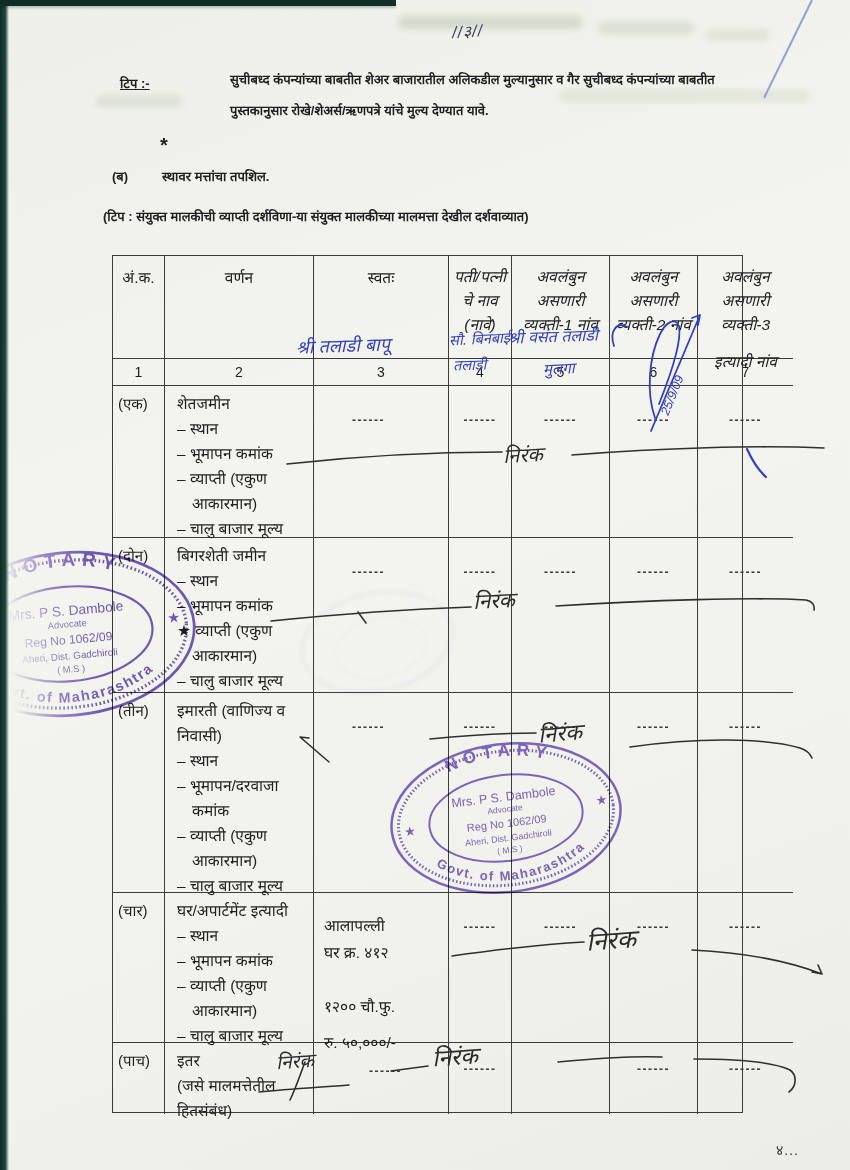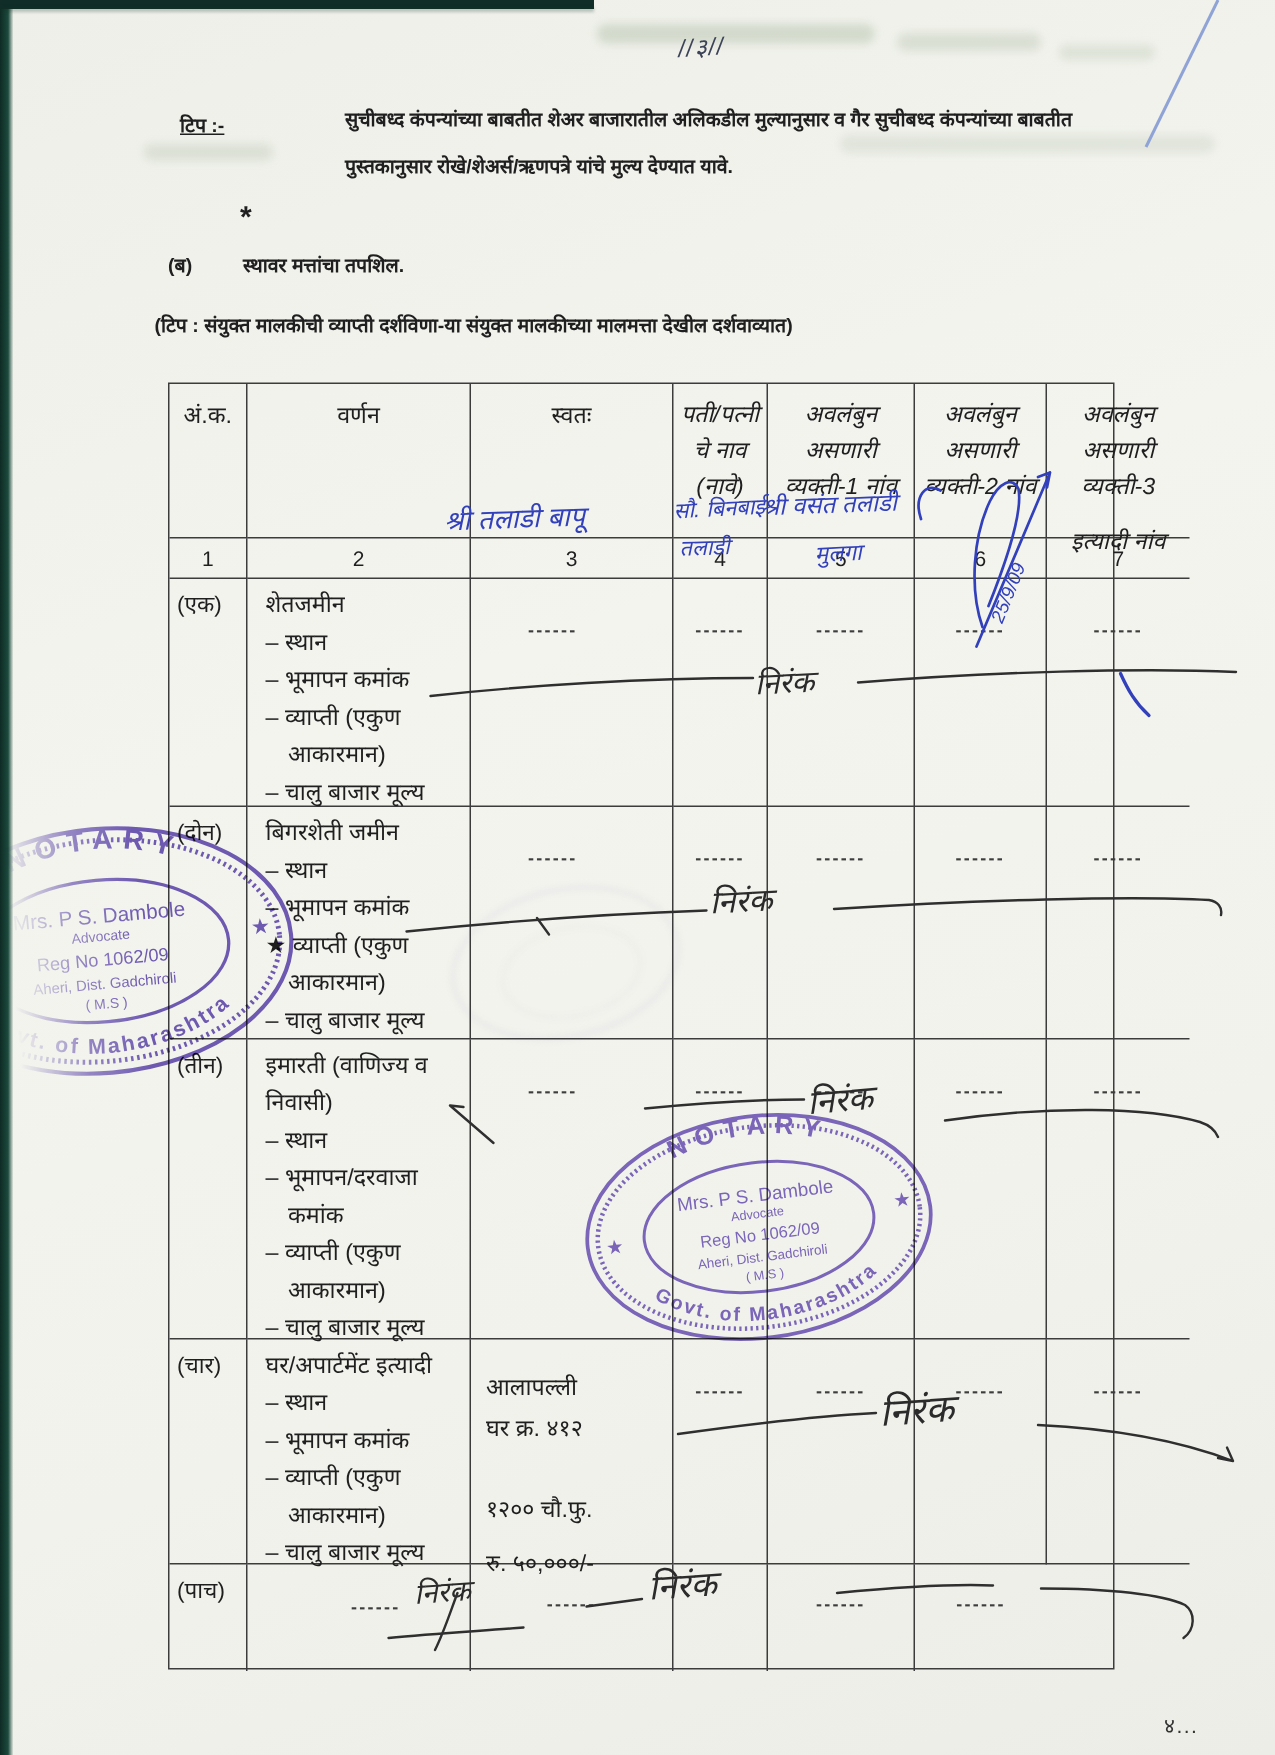--- a/index.html
+++ b/index.html
@@ -237,20 +237,25 @@
         <span class="dash">------</span>
       </div>
     <div class="cell">
         <span class="dash">------</span>
       </div>
     <div class="cell lastc">
         <span class="dash">------</span>
       </div>
 
     <div class="cell idcell lastr">(पाच)</div>
+    <div class="cell desc lastr">
+      <div>इतर</div>
+      <div>(जसे मालमत्तेतील</div>
+      <div>हितसंबंध)</div>
+    </div>
     <div class="cell lastr">
         <span class="r5extra">------</span>
       </div>
     <div class="cell lastr">
         <span class="dash small">------</span>
       </div>
     <div class="cell lastr"></div>
     <div class="cell lastr">
         <span class="dash small">------</span>
       </div>

